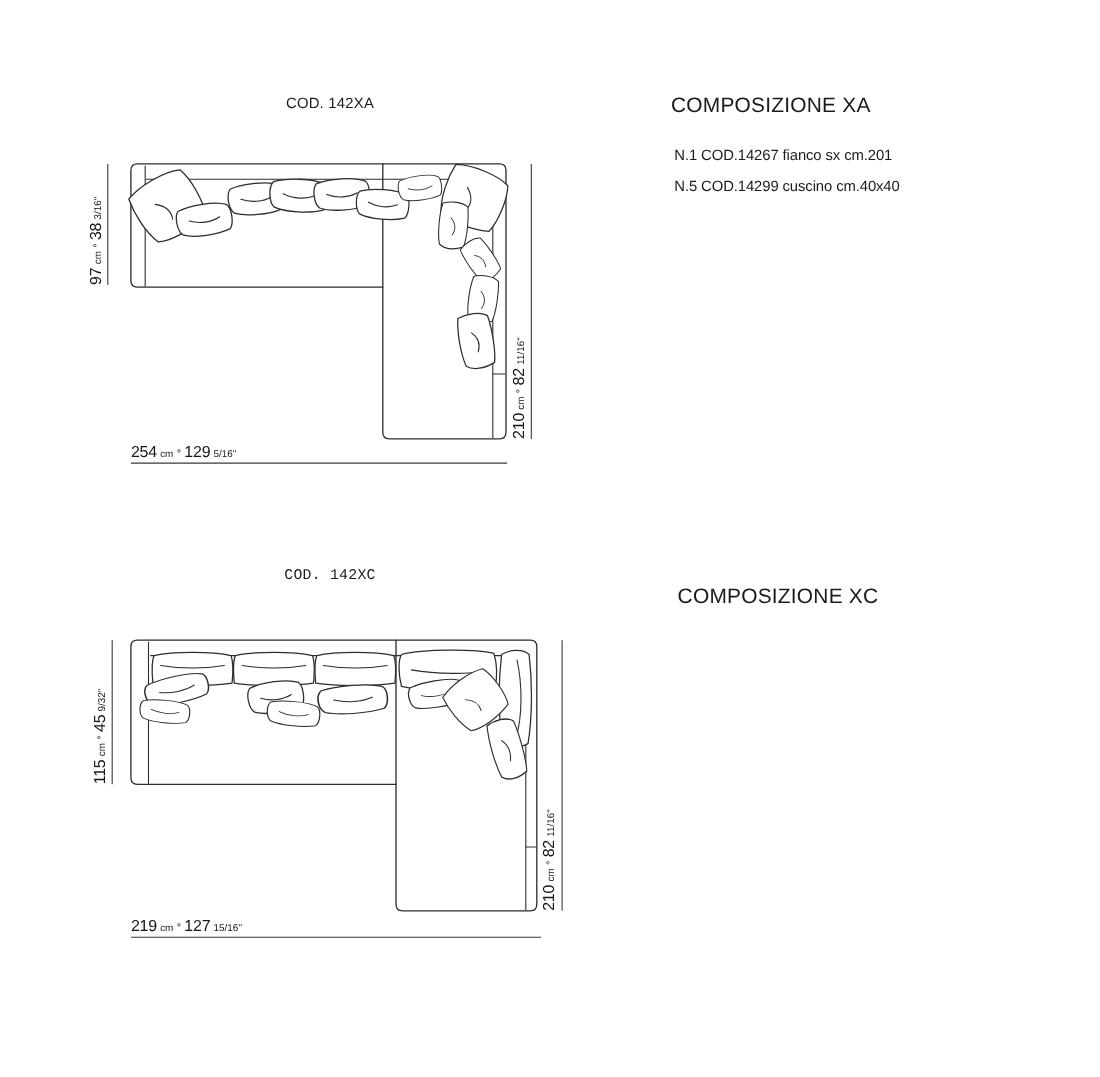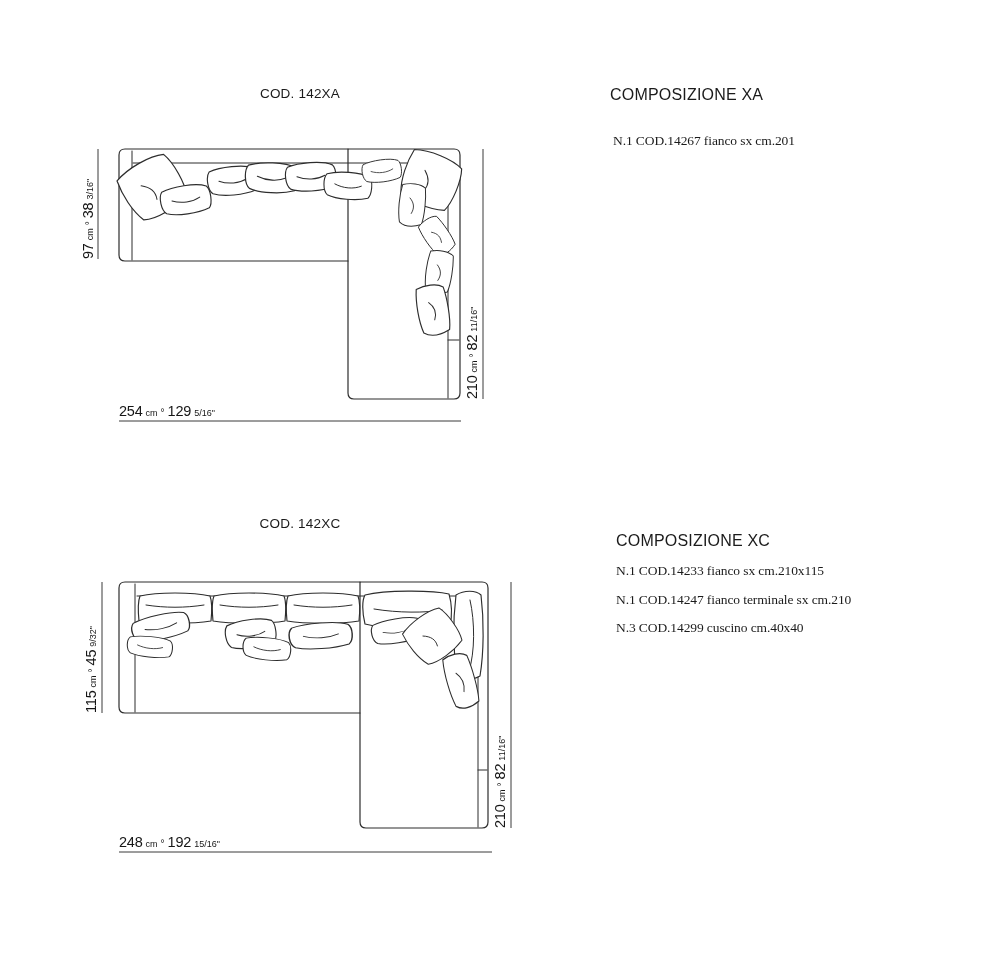--- a/index.html
+++ b/index.html
@@ -10,23 +10,23 @@
   .abs{position:absolute;}
   svg{display:block;}
   
   .ln{fill:none;stroke:#2d2d2d;stroke-width:1.2;stroke-linejoin:round;stroke-linecap:round;}
   .thin{fill:none;stroke:#2d2d2d;stroke-width:1;stroke-linecap:round;}
   .dl{fill:none;stroke:#3a3a3a;stroke-width:1;}
   .pf{fill:#ffffff;stroke:#2d2d2d;stroke-width:1.15;stroke-linejoin:round;}
   .pc{fill:none;stroke:#2d2d2d;stroke-width:1;stroke-linecap:round;}
   
   .code-title{font-size:13.5px;letter-spacing:.2px;text-align:center;width:140px;white-space:nowrap;}
-  .comp-title{font-size:16px;letter-spacing:.2px;white-space:nowrap;}
+  .comp-title{font-size:19px;letter-spacing:.2px;white-space:nowrap;}
   .comp-items{font-size:13.5px;letter-spacing:-.1px;}
-  .comp-items .item{line-height:28.5px;white-space:nowrap;font-family:Liberation Serif, serif;}
+  .comp-items .item{line-height:28.5px;white-space:nowrap;}
   .dim{white-space:nowrap;height:16px;line-height:16px;color:#161616;}
   .dim .dv{font-size:14.5px;letter-spacing:-.2px;}
   .dim .du{font-size:9px;padding:0 3px 0 3px;}
   .dim .ds{font-size:10px;padding-right:3px;}
   .dim .df{font-size:9px;padding-left:3px;}
   .vdim{transform:rotate(-90deg);transform-origin:0 100%;}
 </style>
 </head>
 <body>
 
@@ -118,49 +118,45 @@
       <path class="dl" d="M511,582 V828"></path>
     </g>
   </svg>
 
   <div class="abs code-title" style="left:230px;top:86px;">COD. 142XA</div>
 
   <div class="abs comp-title" style="left:610px;top:86px;">COMPOSIZIONE XA</div>
 
   <div class="abs comp-items" style="left:613px;top:127px;">
     <div class="item">N.1 COD.14267 fianco sx cm.201</div>
+    <div class="item">N.5 COD.14299 cuscino cm.40x40</div>
   </div>
 
   <div class="abs dim vdim" style="left:96px;top:243px;width:110px;">
     <span class="dv">97</span><span class="du">cm</span><span class="ds">°</span><span class="dv">38</span><span class="df">3/16"</span>
   </div>
 
   <div class="abs dim" style="left:119px;top:403px;width:343px;">
     <span class="dv">254</span><span class="du">cm</span><span class="ds">°</span><span class="dv">129</span><span class="df">5/16"</span>
   </div>
 
   <div class="abs dim vdim" style="left:480px;top:383px;width:250px;">
     <span class="dv">210</span><span class="du">cm</span><span class="ds">°</span><span class="dv">82</span><span class="df">11/16"</span>
   </div>
 
-  <div class="abs code-title" style="left:230px;top:516px;">COD. 142XC</div>
+  <div class="abs code-title" style="left:230px;top:516px;font-family:Liberation Mono, monospace;">COD. 142XC</div>
 
   <div class="abs comp-title" style="left:616px;top:532px;">COMPOSIZIONE XC</div>
 
-  <div class="abs comp-items" style="left:616px;top:557px;">
-    <div class="item">N.1 COD.14233 fianco sx cm.210x115</div>
-    <div class="item">N.1 COD.14247 fianco terminale sx cm.210</div>
-    <div class="item">N.3 COD.14299 cuscino cm.40x40</div>
-  </div>
 
   <div class="abs dim vdim" style="left:99px;top:697px;width:131px;">
     <span class="dv">115</span><span class="du">cm</span><span class="ds">°</span><span class="dv">45</span><span class="df">9/32"</span>
   </div>
 
   <div class="abs dim" style="left:119px;top:834px;width:374px;">
-    <span class="dv">248</span><span class="du">cm</span><span class="ds">°</span><span class="dv">192</span><span class="df">15/16"</span>
+    <span class="dv">219</span><span class="du">cm</span><span class="ds">°</span><span class="dv">127</span><span class="df">15/16"</span>
   </div>
 
   <div class="abs dim vdim" style="left:508px;top:812px;width:246px;">
     <span class="dv">210</span><span class="du">cm</span><span class="ds">°</span><span class="dv">82</span><span class="df">11/16"</span>
   </div>
 
 </div>
 
 </body></html>

